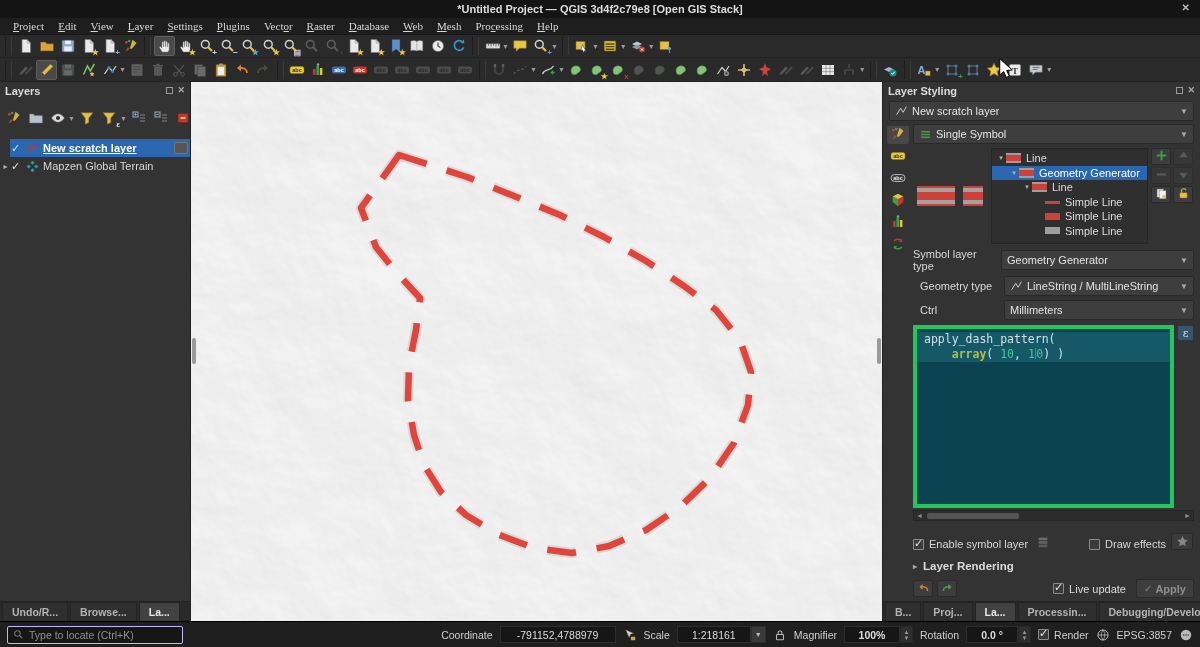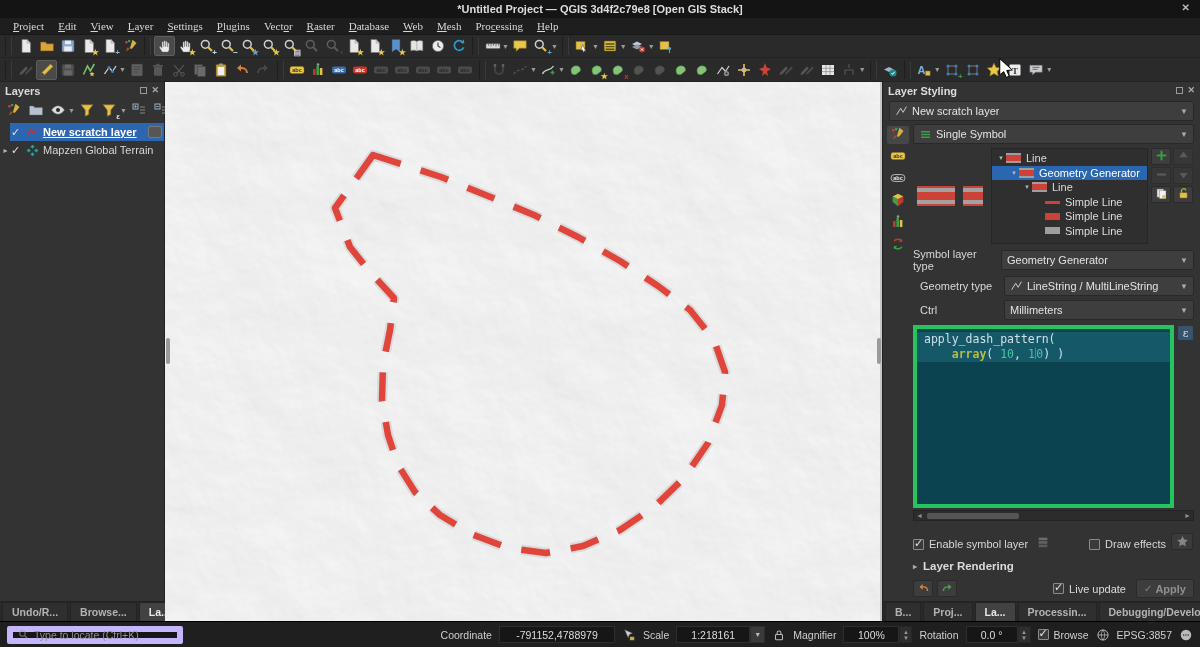--- a/index.html
+++ b/index.html
@@ -20,21 +20,21 @@
   .tbtn svg{width:16px;height:16px;display:block;}
   .tbtn.a{background:#4a4a4a;border:1px solid #5d5d5d;}
   .tbtn.g{filter:grayscale(.8) brightness(.8);opacity:.42;}
   .tbtn .badge{position:absolute;right:0;bottom:-1px;font-size:8px;font-weight:bold;line-height:8px;}
   .dd{font-size:7px;color:#9a9a9a;margin:0 1px 0 -1px;flex:none;}
   .sep{width:7px;height:18px;flex:none;border-left:1px solid #1d1d1d;border-right:1px solid #3a3a3a;margin:0 3px;}
 
   
   .main{display:flex;height:539px;}
   .panel{background:#333;display:flex;flex-direction:column;}
-  .leftpanel{width:165px;border-right:1px solid #222;}
+  .leftpanel{width:191px;border-right:1px solid #222;gap:8px;}
   .rightpanel{width:318px;border-left:1px solid #222;}
   .phead{height:17px;display:flex;align-items:center;padding:0 5px;font-weight:bold;color:#dcdcdc;flex:none;}
   .dockbtns{margin-left:auto;display:flex;gap:4px;align-items:center;}
   .dockbtns .fl{width:7px;height:7px;border:1px solid #9a9a9a;}
   .dockbtns .cl2{color:#aaa;font-size:9px;line-height:9px;}
 
   
   .ptools{height:22px;display:flex;align-items:center;padding:0 3px;gap:1px;flex:none;}
   .ltree{padding-top:2px;flex:none;}
   .lrow{height:18px;display:flex;align-items:center;margin-left:10px;padding-right:2px;}
@@ -114,27 +114,27 @@
   .lrhead .tri{font-size:8px;color:#aaa;}
   .applyrow{display:flex;align-items:center;gap:4px;margin-top:7px;margin-bottom:3px;}
   .applybtn{margin-left:6px;width:58px;height:19px;background:#3d3d3d;border:1px solid #2a2a2a;border-radius:2px;
             color:#8f8f8f;display:flex;align-items:center;justify-content:center;gap:3px;font-weight:bold;}
   .applybtn .dimchk{color:#6f6f6f;font-size:10px;}
   .lu{display:flex;align-items:center;gap:5px;margin-left:auto;color:#dcdcdc;}
 
   
   .statusbar{height:26px;background:#1f1f1f;border-top:1px solid #000;display:flex;align-items:center;
              padding:0 7px;gap:7px;font-size:10.5px;color:#cfcfcf;}
-  .locator{width:176px;height:18px;background:#161616;border:6px solid #c4b5fd;border-radius:2px;
+  .locator{width:176px;height:18px;background:#161616;border:1px solid #c4b5fd;border-radius:2px;
            display:flex;align-items:center;gap:5px;padding:0 5px;color:#8f8f8f;flex:none;}
   .locator svg{width:11px;height:11px;opacity:.7;}
   .valbox{height:17px;background:#161616;border:1px solid #2e2e2e;display:flex;align-items:center;justify-content:center;
           padding:0 6px;color:#ddd;}
   .ddbox{width:15px;height:17px;background:#3a3a3a;border:1px solid #2e2e2e;display:flex;align-items:center;justify-content:center;font-size:7px;color:#bbb;}
-  .spin{display:flex;}
+  .spin{display:flex;font-weight:bold;}
   .spin .spar{width:13px;height:17px;background:#2e2e2e;border:1px solid #262626;display:flex;flex-direction:column;align-items:center;justify-content:center;font-size:6px;color:#999;line-height:6px;}
   .sico svg{width:14px;height:14px;display:block;}
   .stlabel{white-space:nowrap;}
   .cursor{position:absolute;left:998px;top:58px;z-index:50;pointer-events:none;}
 </style>
 </head>
 <body>
 
 <div class="win">
 
@@ -1218,21 +1218,21 @@
     <span class="stlabel">Rotation</span>
     <span class="spin">
       <span class="valbox" style="min-width:52px">0.0 °</span>
       <span class="spar">
           <span>▲</span>
           <span>▼</span>
         </span>
     </span>
     <span style="display:flex;align-items:center;gap:5px">
       <span class="cb on"></span>
-      <span>Browse</span>
+      <span>Render</span>
     </span>
     <span class="sico">
       <svg viewBox="0 0 16 16">
           <circle cx="8" cy="8" r="5.8" fill="none" stroke="#c9c9c9" stroke-width="1"></circle>
           <path d="M2.2 8h11.6M8 2.2c2.6 3.6 2.6 8 0 11.6M8 2.2c-2.6 3.6-2.6 8 0 11.6" fill="none" stroke="#c9c9c9" stroke-width=".8"></path>
         </svg>
     </span>
     <span>EPSG:3857</span>
     <span class="sico">
       <svg viewBox="0 0 16 16">

